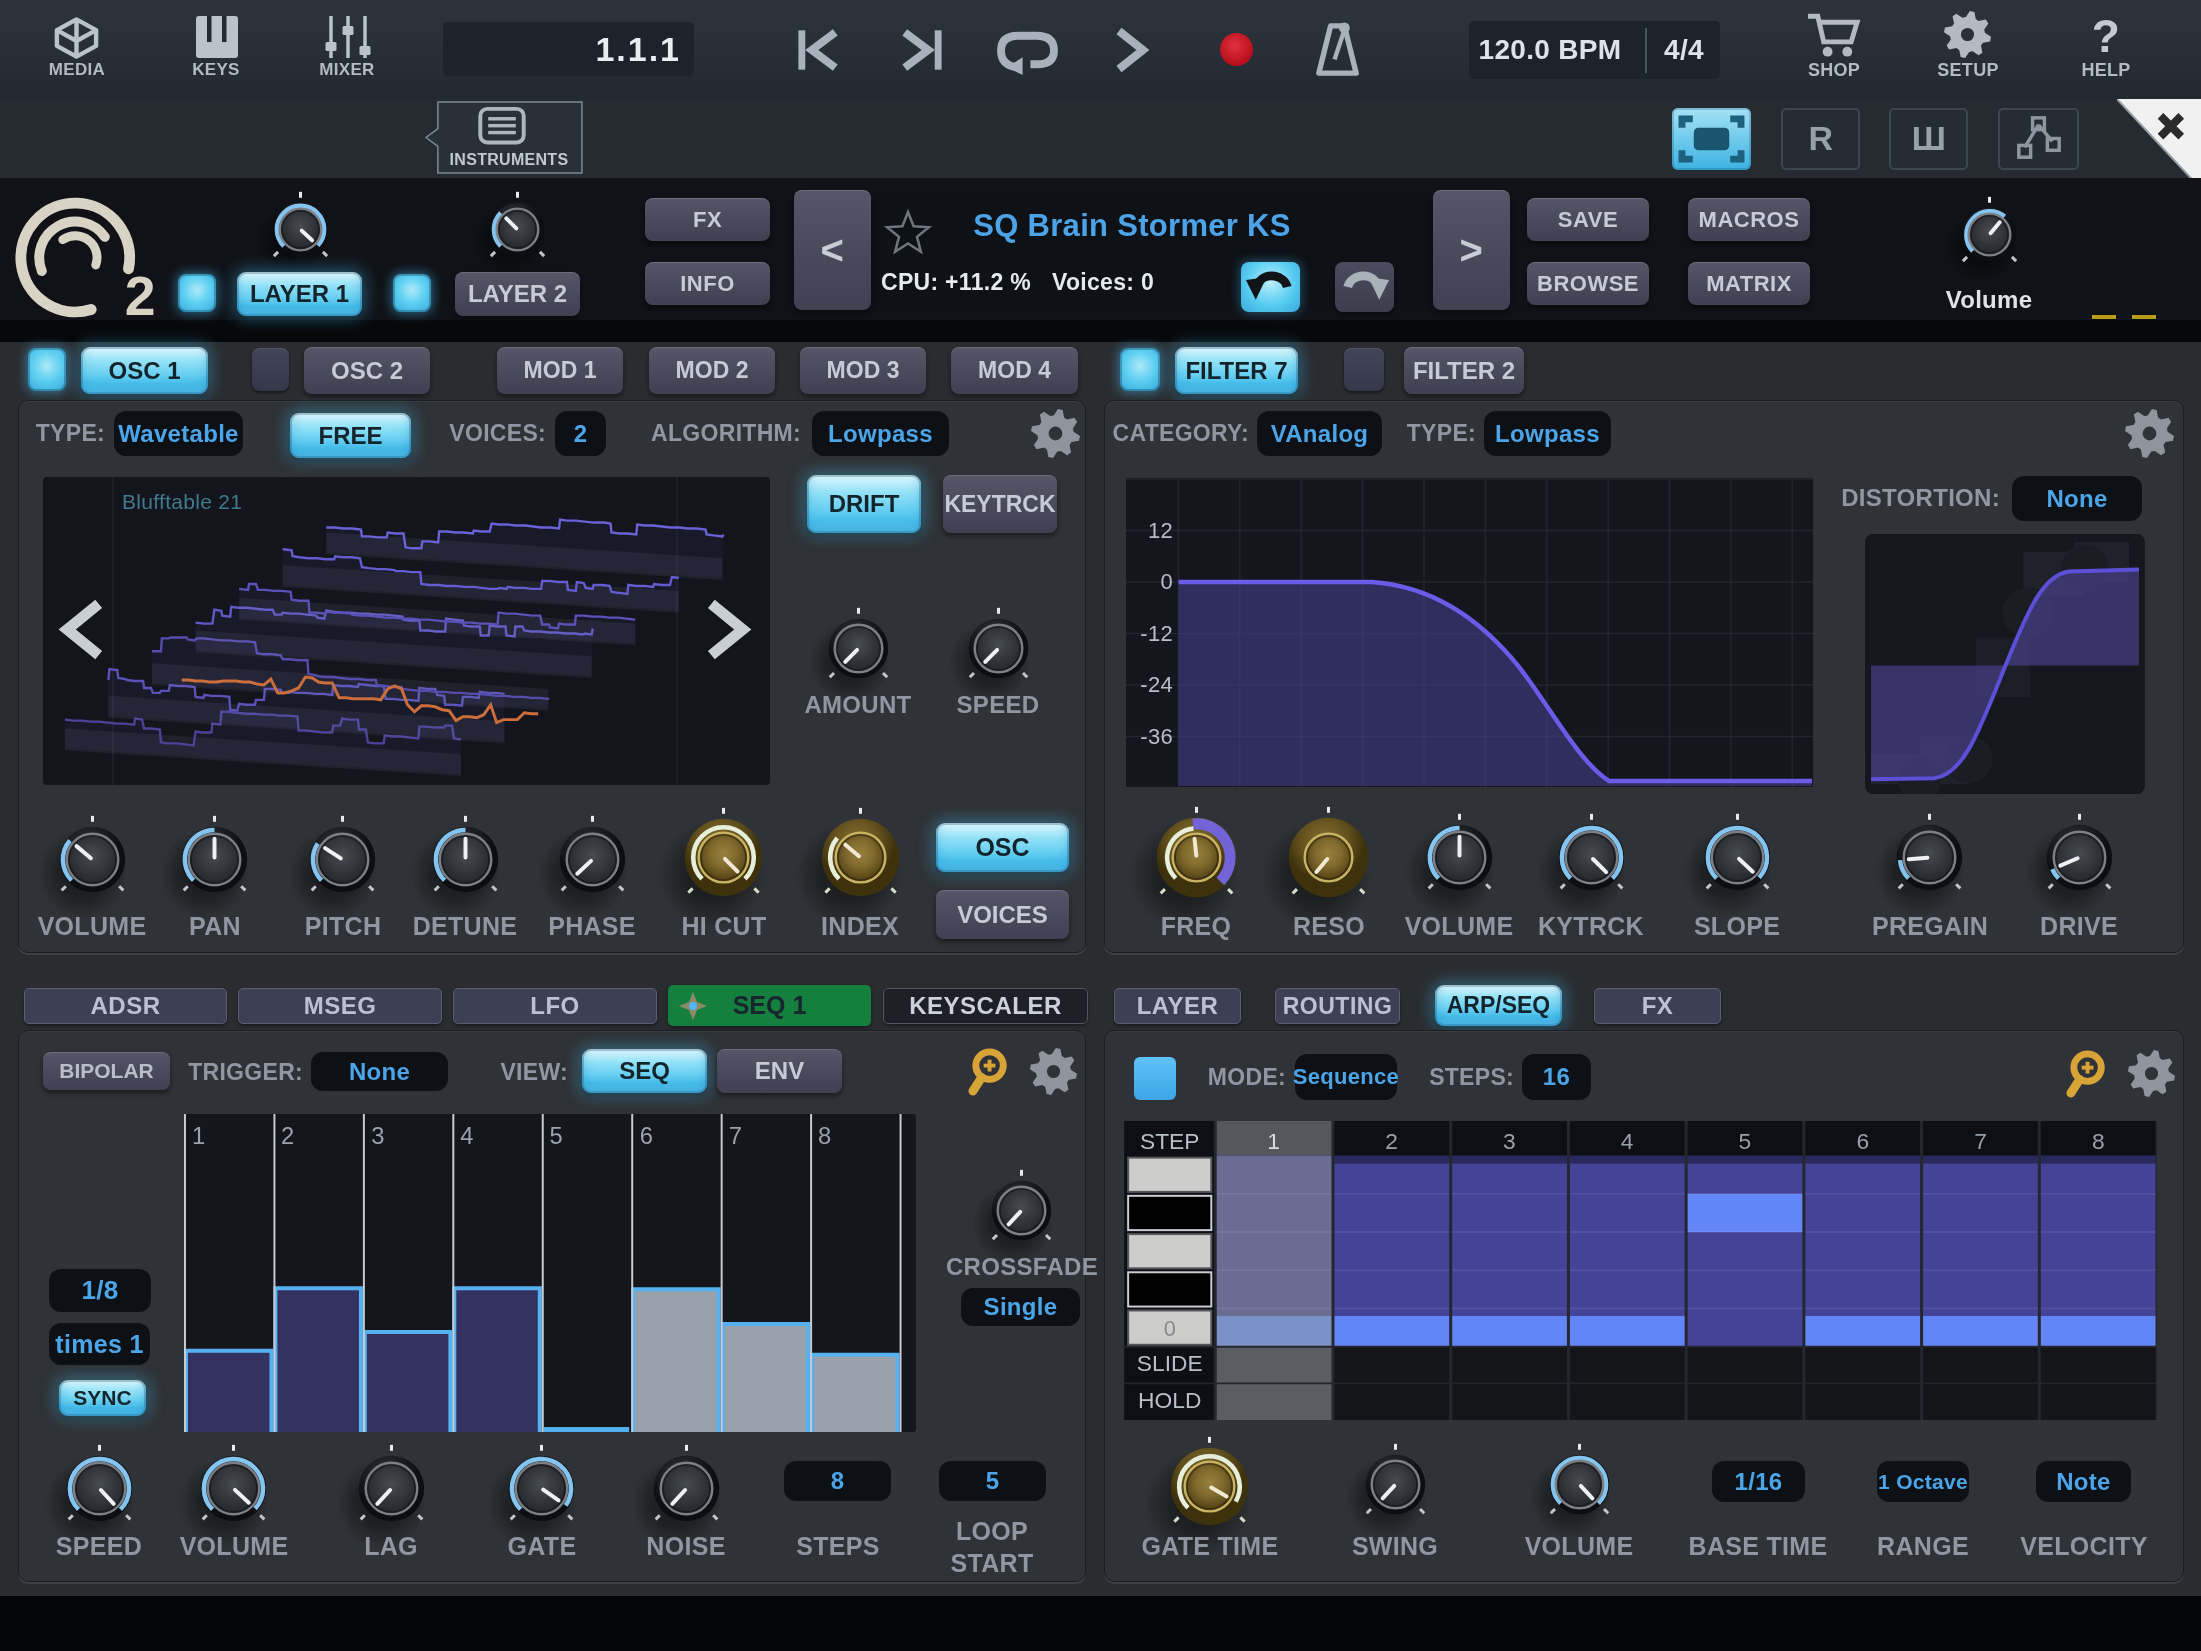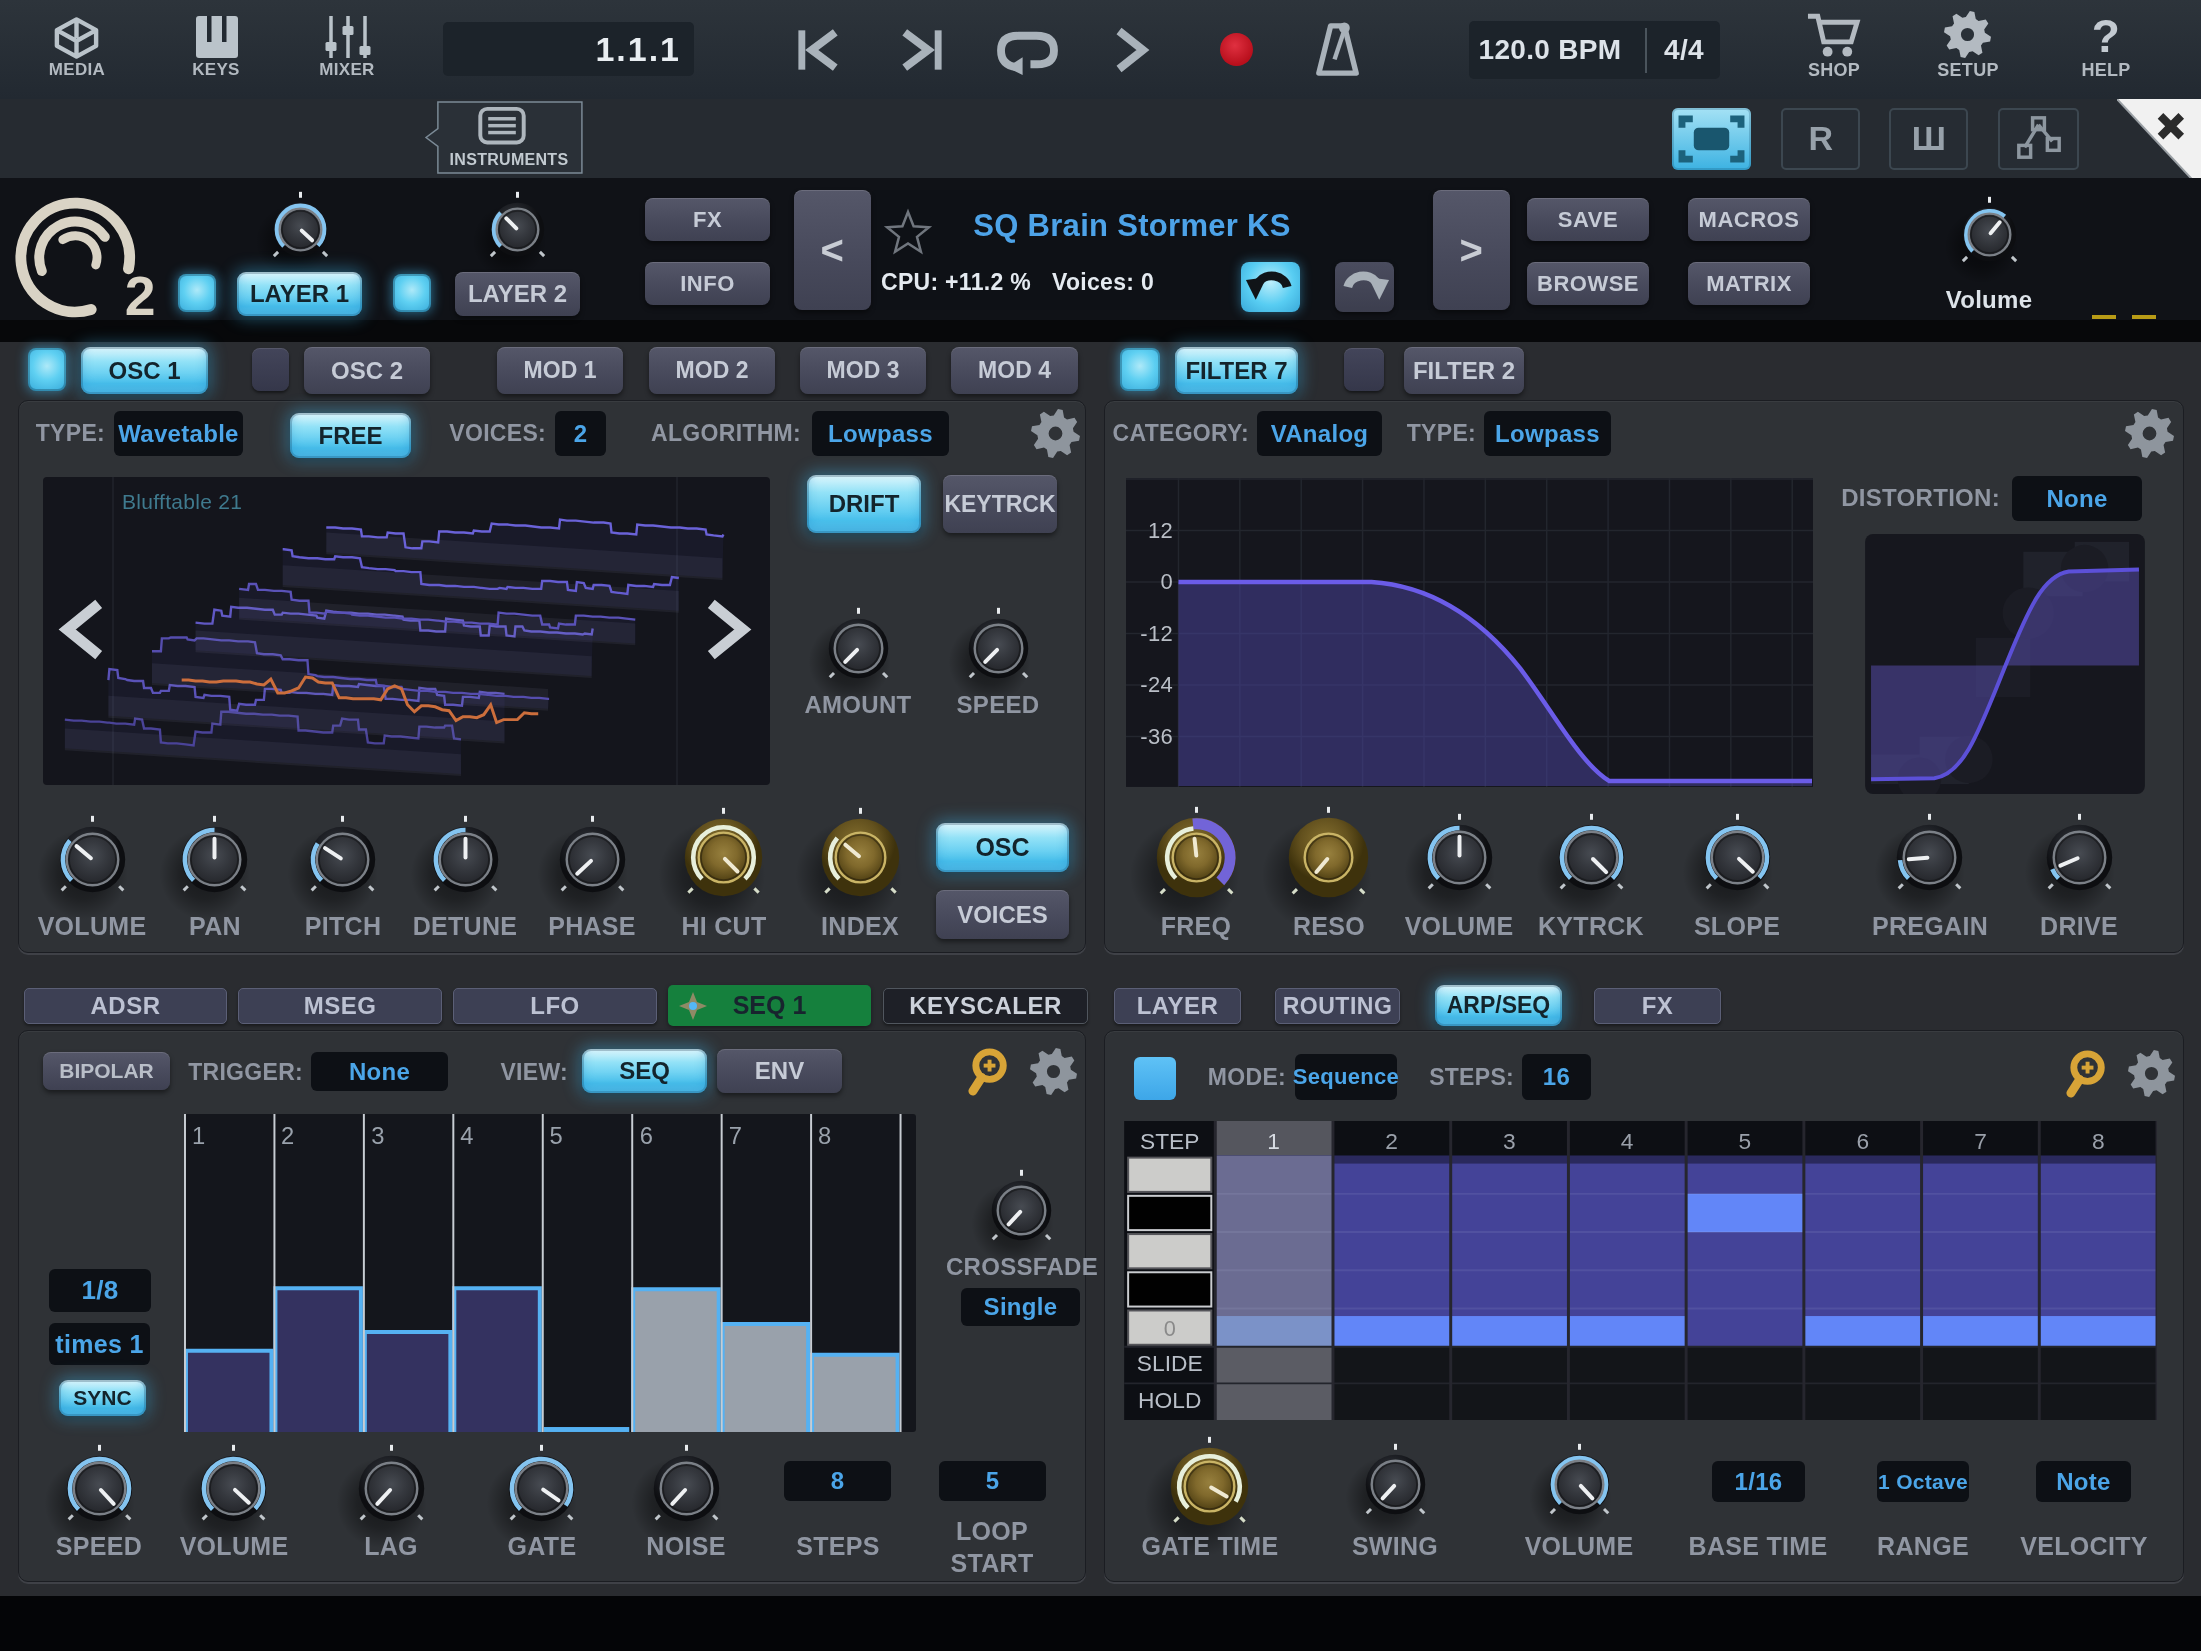--- a/index.html
+++ b/index.html
@@ -9,21 +9,21 @@
 .b{display:flex;align-items:center;justify-content:center;border-radius:8px;font-weight:700;color:#c6cbd6;
 background:linear-gradient(180deg,#555769 0%,#484a5c 55%,#3f4152 100%);
 box-shadow:0 3px 5px rgba(0,0,0,.45),inset 0 1px 0 rgba(255,255,255,.13)}
 .t{display:flex;align-items:center;justify-content:center;border-radius:5px;font-weight:700;color:#bcc1d2;
 background:#3d4054;border:1px solid #5b5f76;box-shadow:0 2px 3px rgba(0,0,0,.4)}
 .tk{display:flex;align-items:center;justify-content:center;border-radius:5px;font-weight:700;color:#ccd1da;
 background:#1e2027;border:1px solid #50565e;box-shadow:0 2px 3px rgba(0,0,0,.4)}
 .g{display:flex;align-items:center;justify-content:center;border-radius:9px;font-weight:700;color:#13242c;
 background:linear-gradient(180deg,#e0f7fd 0%,#93e2f7 30%,#4cc3ee 78%,#64cdf2 100%);
 box-shadow:0 0 16px 3px rgba(70,195,250,.40),0 3px 6px rgba(0,0,0,.5),inset 0 -7px 12px rgba(24,130,195,.42),inset 0 0 0 2px rgba(10,40,60,.25)}
-.v{display:flex;align-items:center;justify-content:center;border-radius:6px;font-weight:700;color:#4ba5e8;
+.v{display:flex;align-items:center;justify-content:center;border-radius:12px;font-weight:700;color:#4ba5e8;
 background:#0d1015;letter-spacing:0.3px;white-space:nowrap}
 .cb{border-radius:8px;background:radial-gradient(circle at 50% 42%,#aee9f8 0%,#5fd0f2 45%,#35a8d8 100%);
 box-shadow:0 0 11px 2px rgba(70,195,250,.45),inset 0 0 0 2px rgba(8,40,58,.3)}
 .cbd{border-radius:8px;background:linear-gradient(180deg,#43455a,#35374a);box-shadow:0 2px 3px rgba(0,0,0,.5),inset 0 1px 0 rgba(255,255,255,.1)}
 .panel{background:#2f3236;border-radius:10px;border:1px solid #1b1d22;
 box-shadow:0 2px 0 rgba(190,200,212,.14),inset 0 1px 0 rgba(255,255,255,.05)}
 </style></head><body>
 <div id="root">
 <svg width="0" height="0" style="position:absolute">
       <defs>

